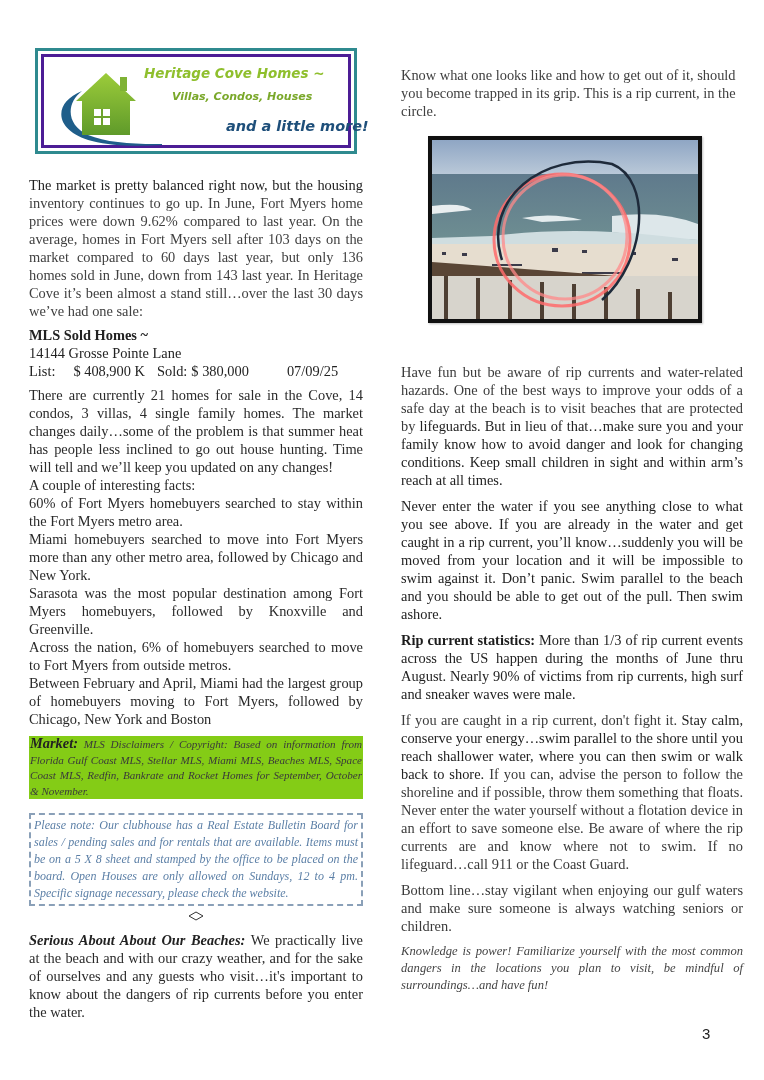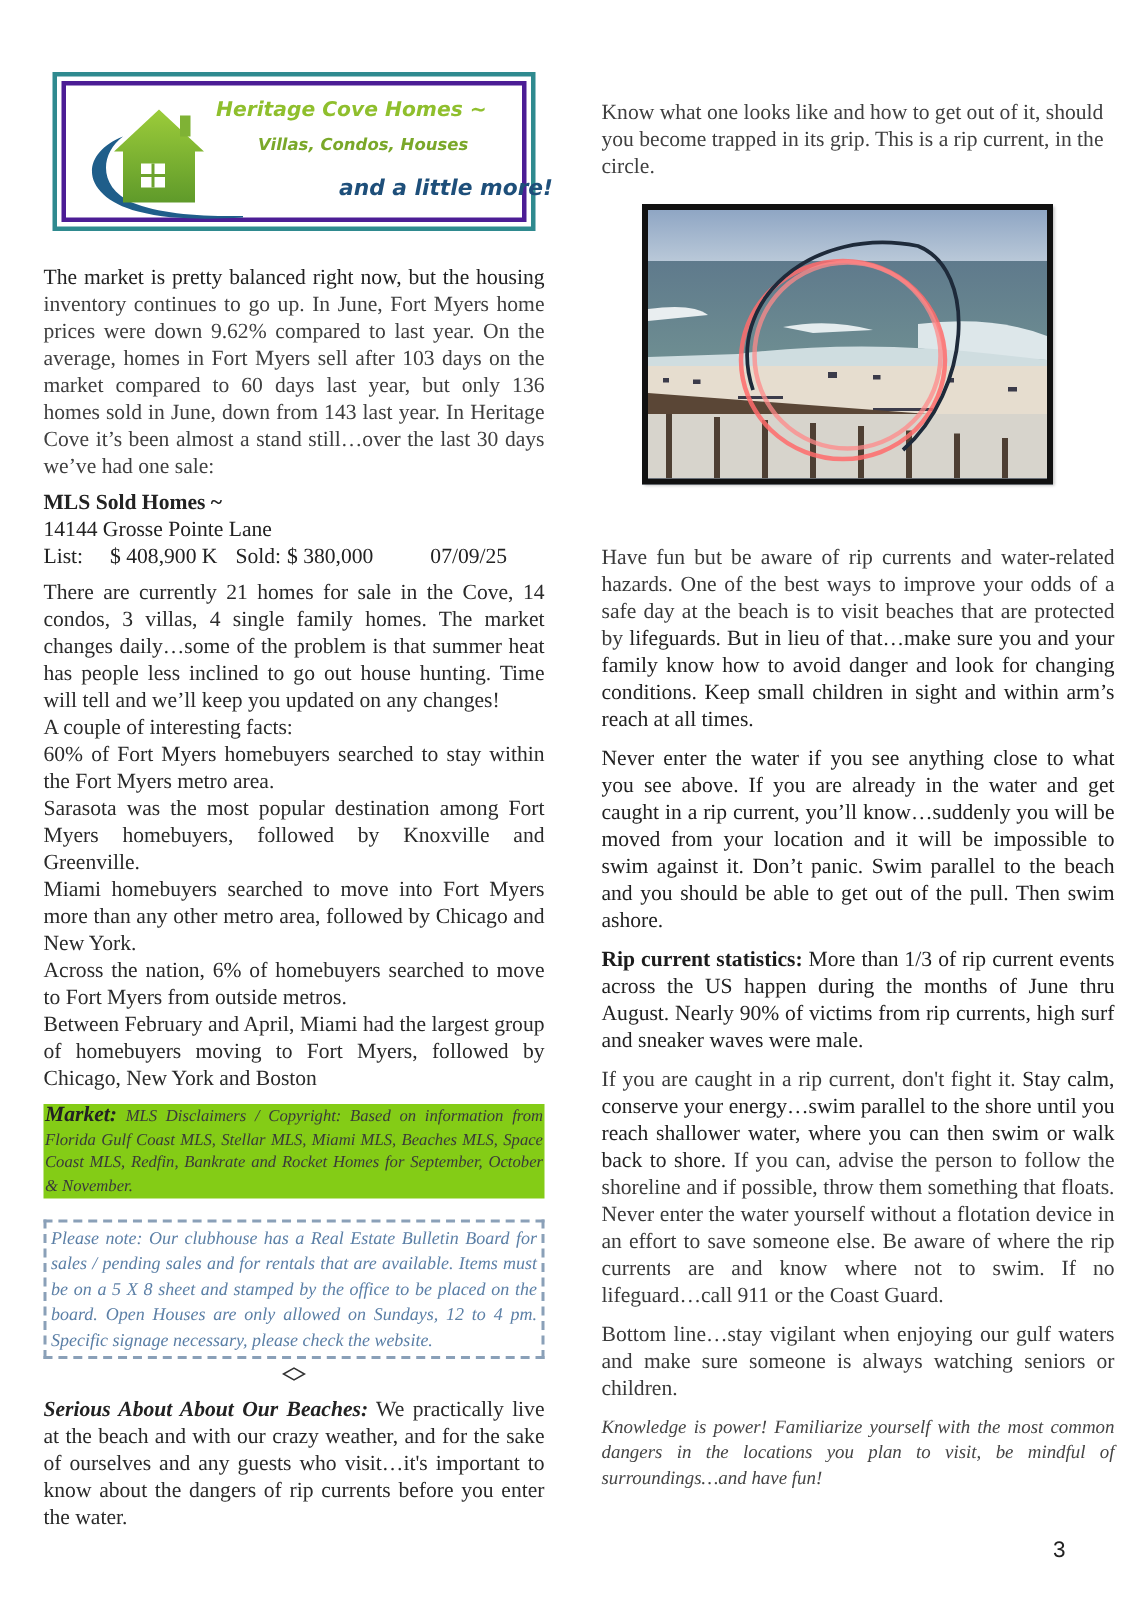--- a/index.html
+++ b/index.html
@@ -98,22 +98,22 @@
         <span style="margin-left:4px">$ 380,000</span>
         <span style="margin-left:38px">07/09/25</span>
       </div>
     </div>
 
     <p class="avail">There are currently 21 homes for sale in the Cove, 14 condos, 3 villas, 4 single family homes.  The market changes daily…some of the problem is that summer heat has people less inclined to go out house hunting.  Time will tell and we’ll keep you updated on any changes!</p>
 
     <div class="facts">
       <div class="f">A couple of interesting facts:</div>
       <div class="f">60% of Fort Myers homebuyers searched to stay within the Fort Myers metro area.</div>
+      <div class="f">Miami homebuyers searched to move into Fort Myers more than any other metro area, followed by Chicago and New York.</div>
       <div class="f">Sarasota was the most popular destination among Fort Myers homebuyers, followed by Knoxville and Greenville.</div>
-      <div class="f">Miami homebuyers searched to move into Fort Myers more than any other metro area, followed by Chicago and New York.</div>
       <div class="f">Across the nation, 6% of homebuyers searched to move to Fort Myers from outside metros.</div>
       <div class="f">Between February and April, Miami had the largest group of homebuyers moving to Fort Myers, followed by Chicago, New York and Boston</div>
     </div>
 
     <div class="market-note"><span class="label">Market:</span><span>  MLS Disclaimers / Copyright:  Based on information from Florida Gulf Coast MLS, Stellar MLS, Miami MLS, Beaches MLS, Space Coast MLS, Redfin, Bankrate and Rocket Homes for September, October &amp; November.</span></div>
 
     <div class="bulletin">Please note: Our clubhouse has a Real Estate Bulletin Board for sales / pending sales and for rentals that are available. Items must be on a 5 X 8 sheet and stamped by the office to be placed on the board.  Open Houses are only allowed on Sundays, 12 to 4 pm. Specific signage necessary, please check the website.</div>
 
     <div class="diamond">
       <svg width="16" height="10" viewBox="0 0 16 10">

